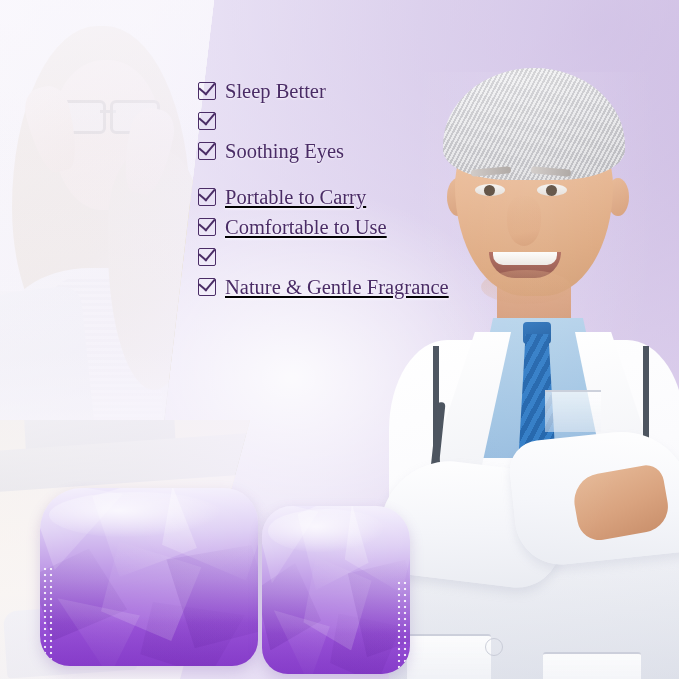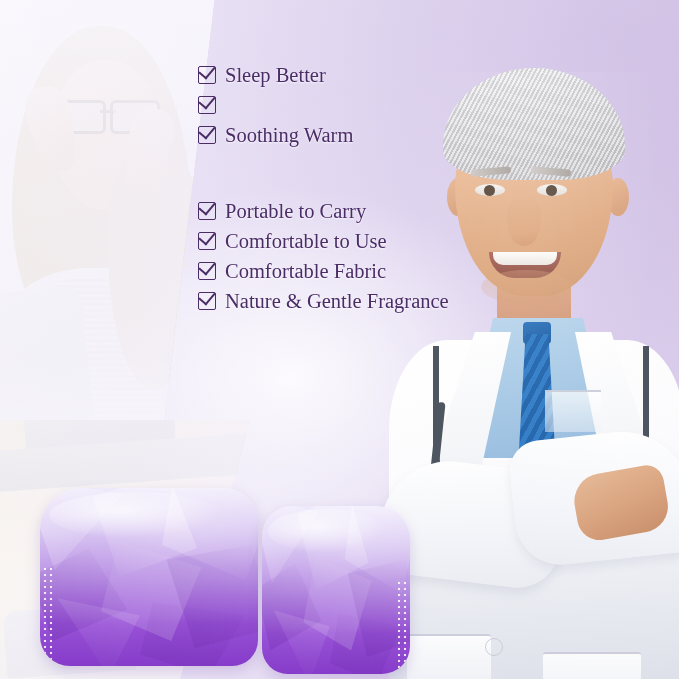--- a/index.html
+++ b/index.html
@@ -327,24 +327,24 @@
     line-height:1.08;
     text-shadow:
       -2px -2px 0 #ffffff, 2px -2px 0 #ffffff,
       -2px  2px 0 #ffffff, 2px  2px 0 #ffffff,
        0   -2px 0 #ffffff, 0    2px 0 #ffffff,
       -2px  0   0 #ffffff, 2px  0   0 #ffffff,
        0 3px 5px rgba(120,90,160,.22);
     white-space:nowrap;
   }
   .benefits{
-    position:absolute;left:198px;top:60px;width:300px;
+    position:absolute;left:198px;top:76px;width:300px;
   }
   .group{list-style:none;margin:0;padding:0;}
-  .group.second{margin-top:46px;}
+  .group.second{margin-top:16px;text-decoration:underline;}
   .bullet{
     display:flex;align-items:center;gap:9px;
     height:30px;
     color:#4a2c66;
     font-size:20.5px;
     font-family:"Liberation Serif", serif;
     white-space:nowrap;
     text-shadow:0 1px 2px rgba(255,255,255,.85);
   }
   .check{
@@ -479,36 +479,35 @@
     <ul class="group first">
       <li class="bullet">
         <span class="check"></span>
         <span>Sleep Better</span>
       </li>
       <li class="bullet">
         <span class="check"></span>
       </li>
       <li class="bullet">
         <span class="check"></span>
-        <span>Soothing Warm</span>
+        <span>Soothing Eyes</span>
       </li>
     </ul>
 
     <ul class="group second">
       <li class="bullet">
         <span class="check"></span>
         <span>Portable to Carry</span>
       </li>
       <li class="bullet">
         <span class="check"></span>
         <span>Comfortable to Use</span>
       </li>
       <li class="bullet">
         <span class="check"></span>
-        <span>Comfortable Fabric</span>
       </li>
       <li class="bullet">
         <span class="check"></span>
         <span>Nature &amp; Gentle Fragrance</span>
       </li>
     </ul>
   </div>
 
 </div>
 

